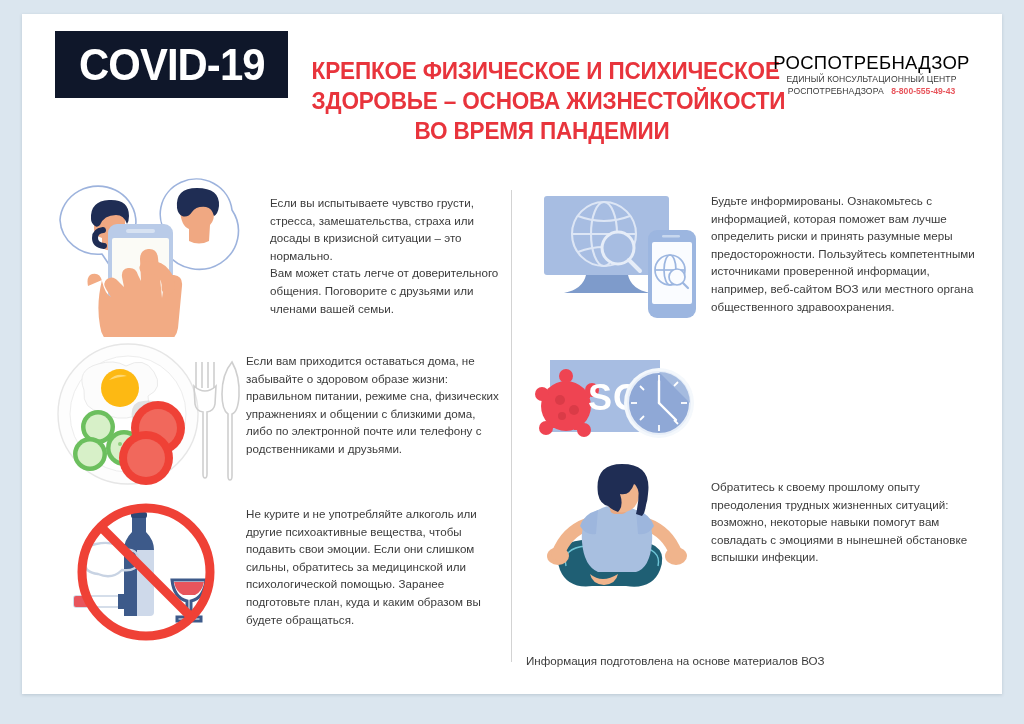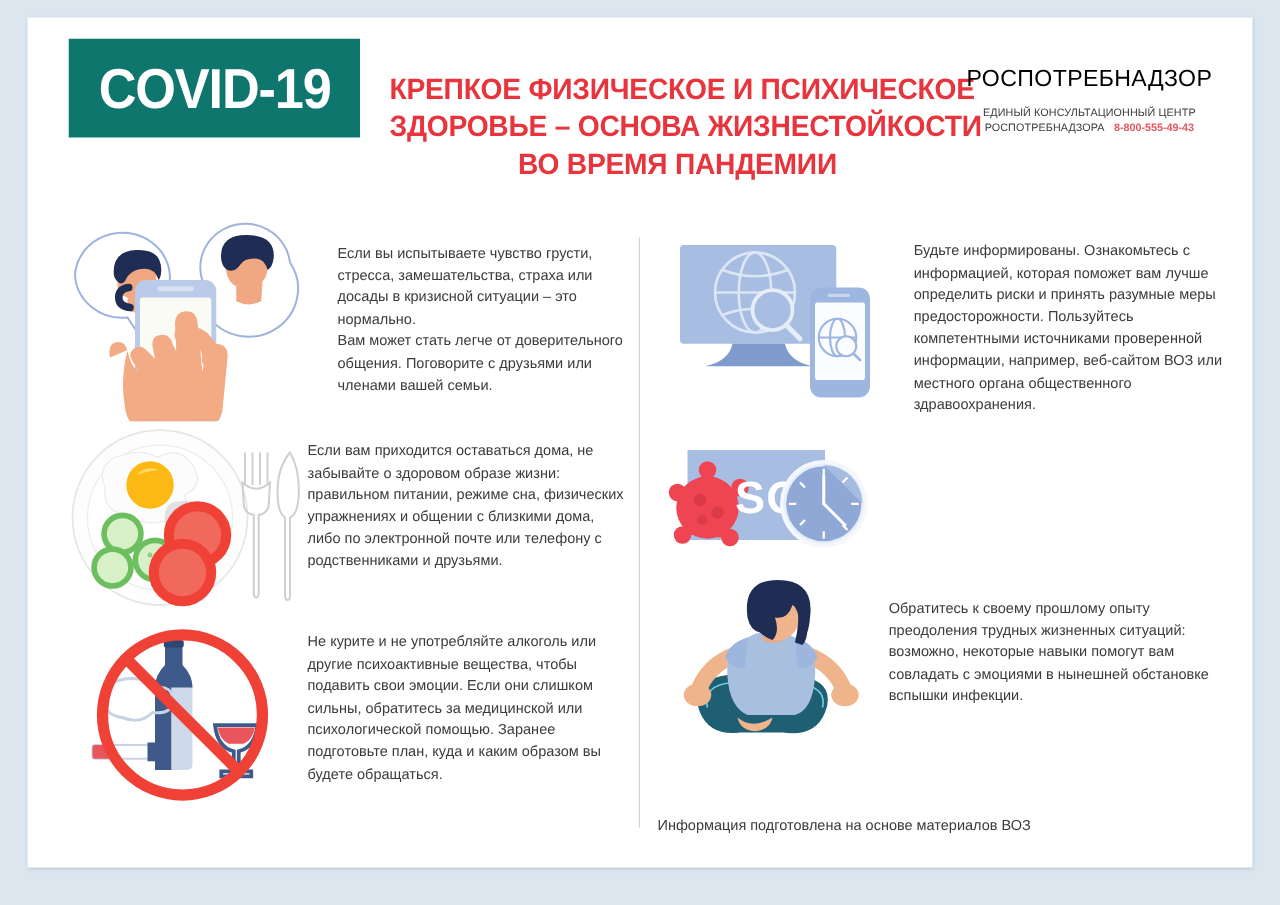--- a/index.html
+++ b/index.html
@@ -35,22 +35,22 @@
     position: absolute;
     left: 0; top: 0;
     width: 980px;
     height: 140px;
   }
   .covid-badge {
     position: absolute;
     left: 33px;
     top: 17px;
     width: 233px;
-    height: 79px;
-    background: #0f766e;
+    height: 67px;
+    background: #0f172a;
     display: flex;
     align-items: center;
     justify-content: center;
   }
   .covid-badge-text {
     color: #ffffff;
     font-family: "Liberation Sans", sans-serif;
     font-weight: 700;
     font-size: 45px;
     letter-spacing: -1px;
@@ -82,21 +82,21 @@
     text-align: center;
   }
   .brand-name {
     color: #000000;
     font-size: 18.5px;
     font-weight: 400;
     letter-spacing: 0.3px;
     line-height: 22px;
   }
   .brand-sub {
-    margin-top: 11px;
+    margin-top: 0;
     color: #3a3a3a;
     font-size: 8.6px;
     line-height: 11.5px;
     letter-spacing: 0.1px;
     white-space: nowrap;
   }
   .brand-phone {
     color: #e8555c;
     font-weight: 700;
     letter-spacing: 0;
@@ -286,21 +286,21 @@
         </svg>
       </div>
       <div class="body-text" style="padding-top:3px;">
         <p>Не курите и не употребляйте алкоголь или другие психоактивные вещества, чтобы подавить свои эмоции. Если они слишком сильны, обратитесь за медицинской или психологической помощью. Заранее подготовьте план, куда и каким образом вы будете обращаться.</p>
       </div>
     </div>
   </div>
 
   <div class="col col-right">
 
-    <div class="row" style="height:178px;gap:20px;">
+    <div class="row" style="height:178px;">
       <div class="art" style="width:185px;">
         <svg width="185" height="150" viewBox="0 0 185 150">
 
           <rect x="18" y="24" width="125" height="79" rx="3" fill="#a7bde2"></rect>
           <path d="M60 103 l42 0 q3 14 22 18 l-86 0 q19 -4 22 -18z" fill="#7e9bcb"></path>
 
           <g fill="none" stroke="#dde6f5" stroke-width="2.1">
             <circle cx="78" cy="62" r="32"></circle>
             <ellipse cx="78" cy="62" rx="13" ry="32"></ellipse>
             <line x1="46" y1="62" x2="110" y2="62"></line>

